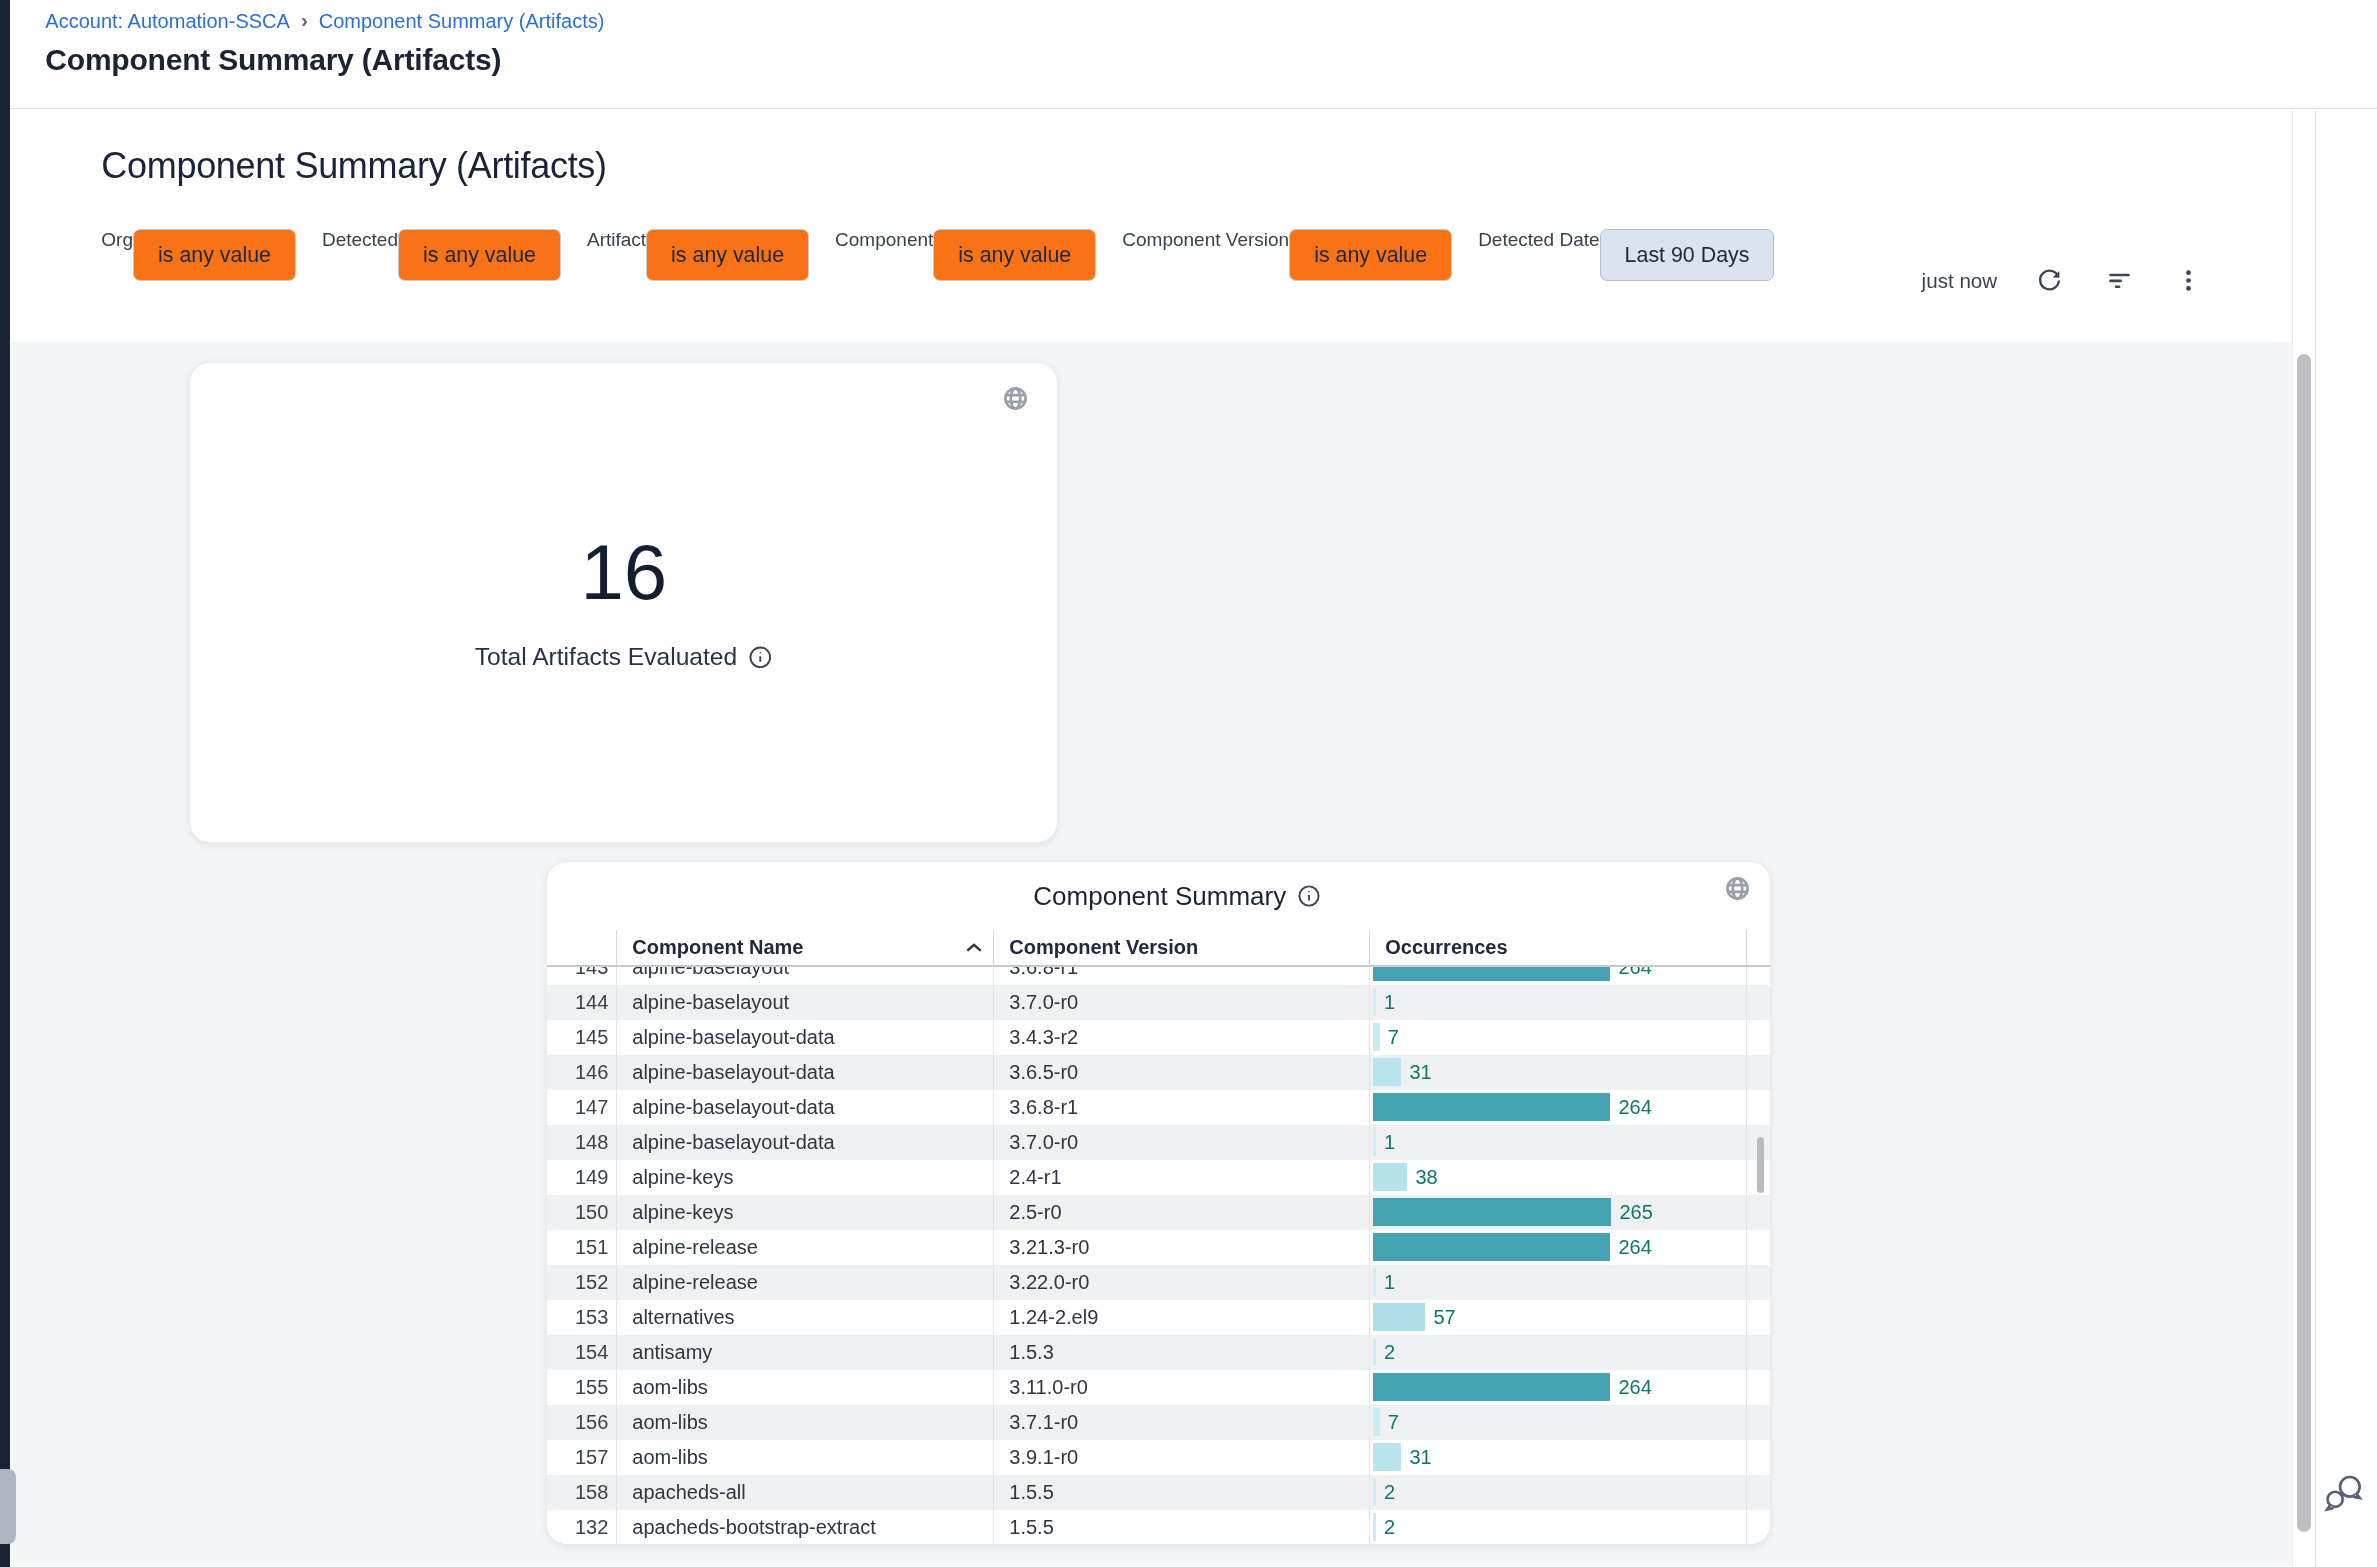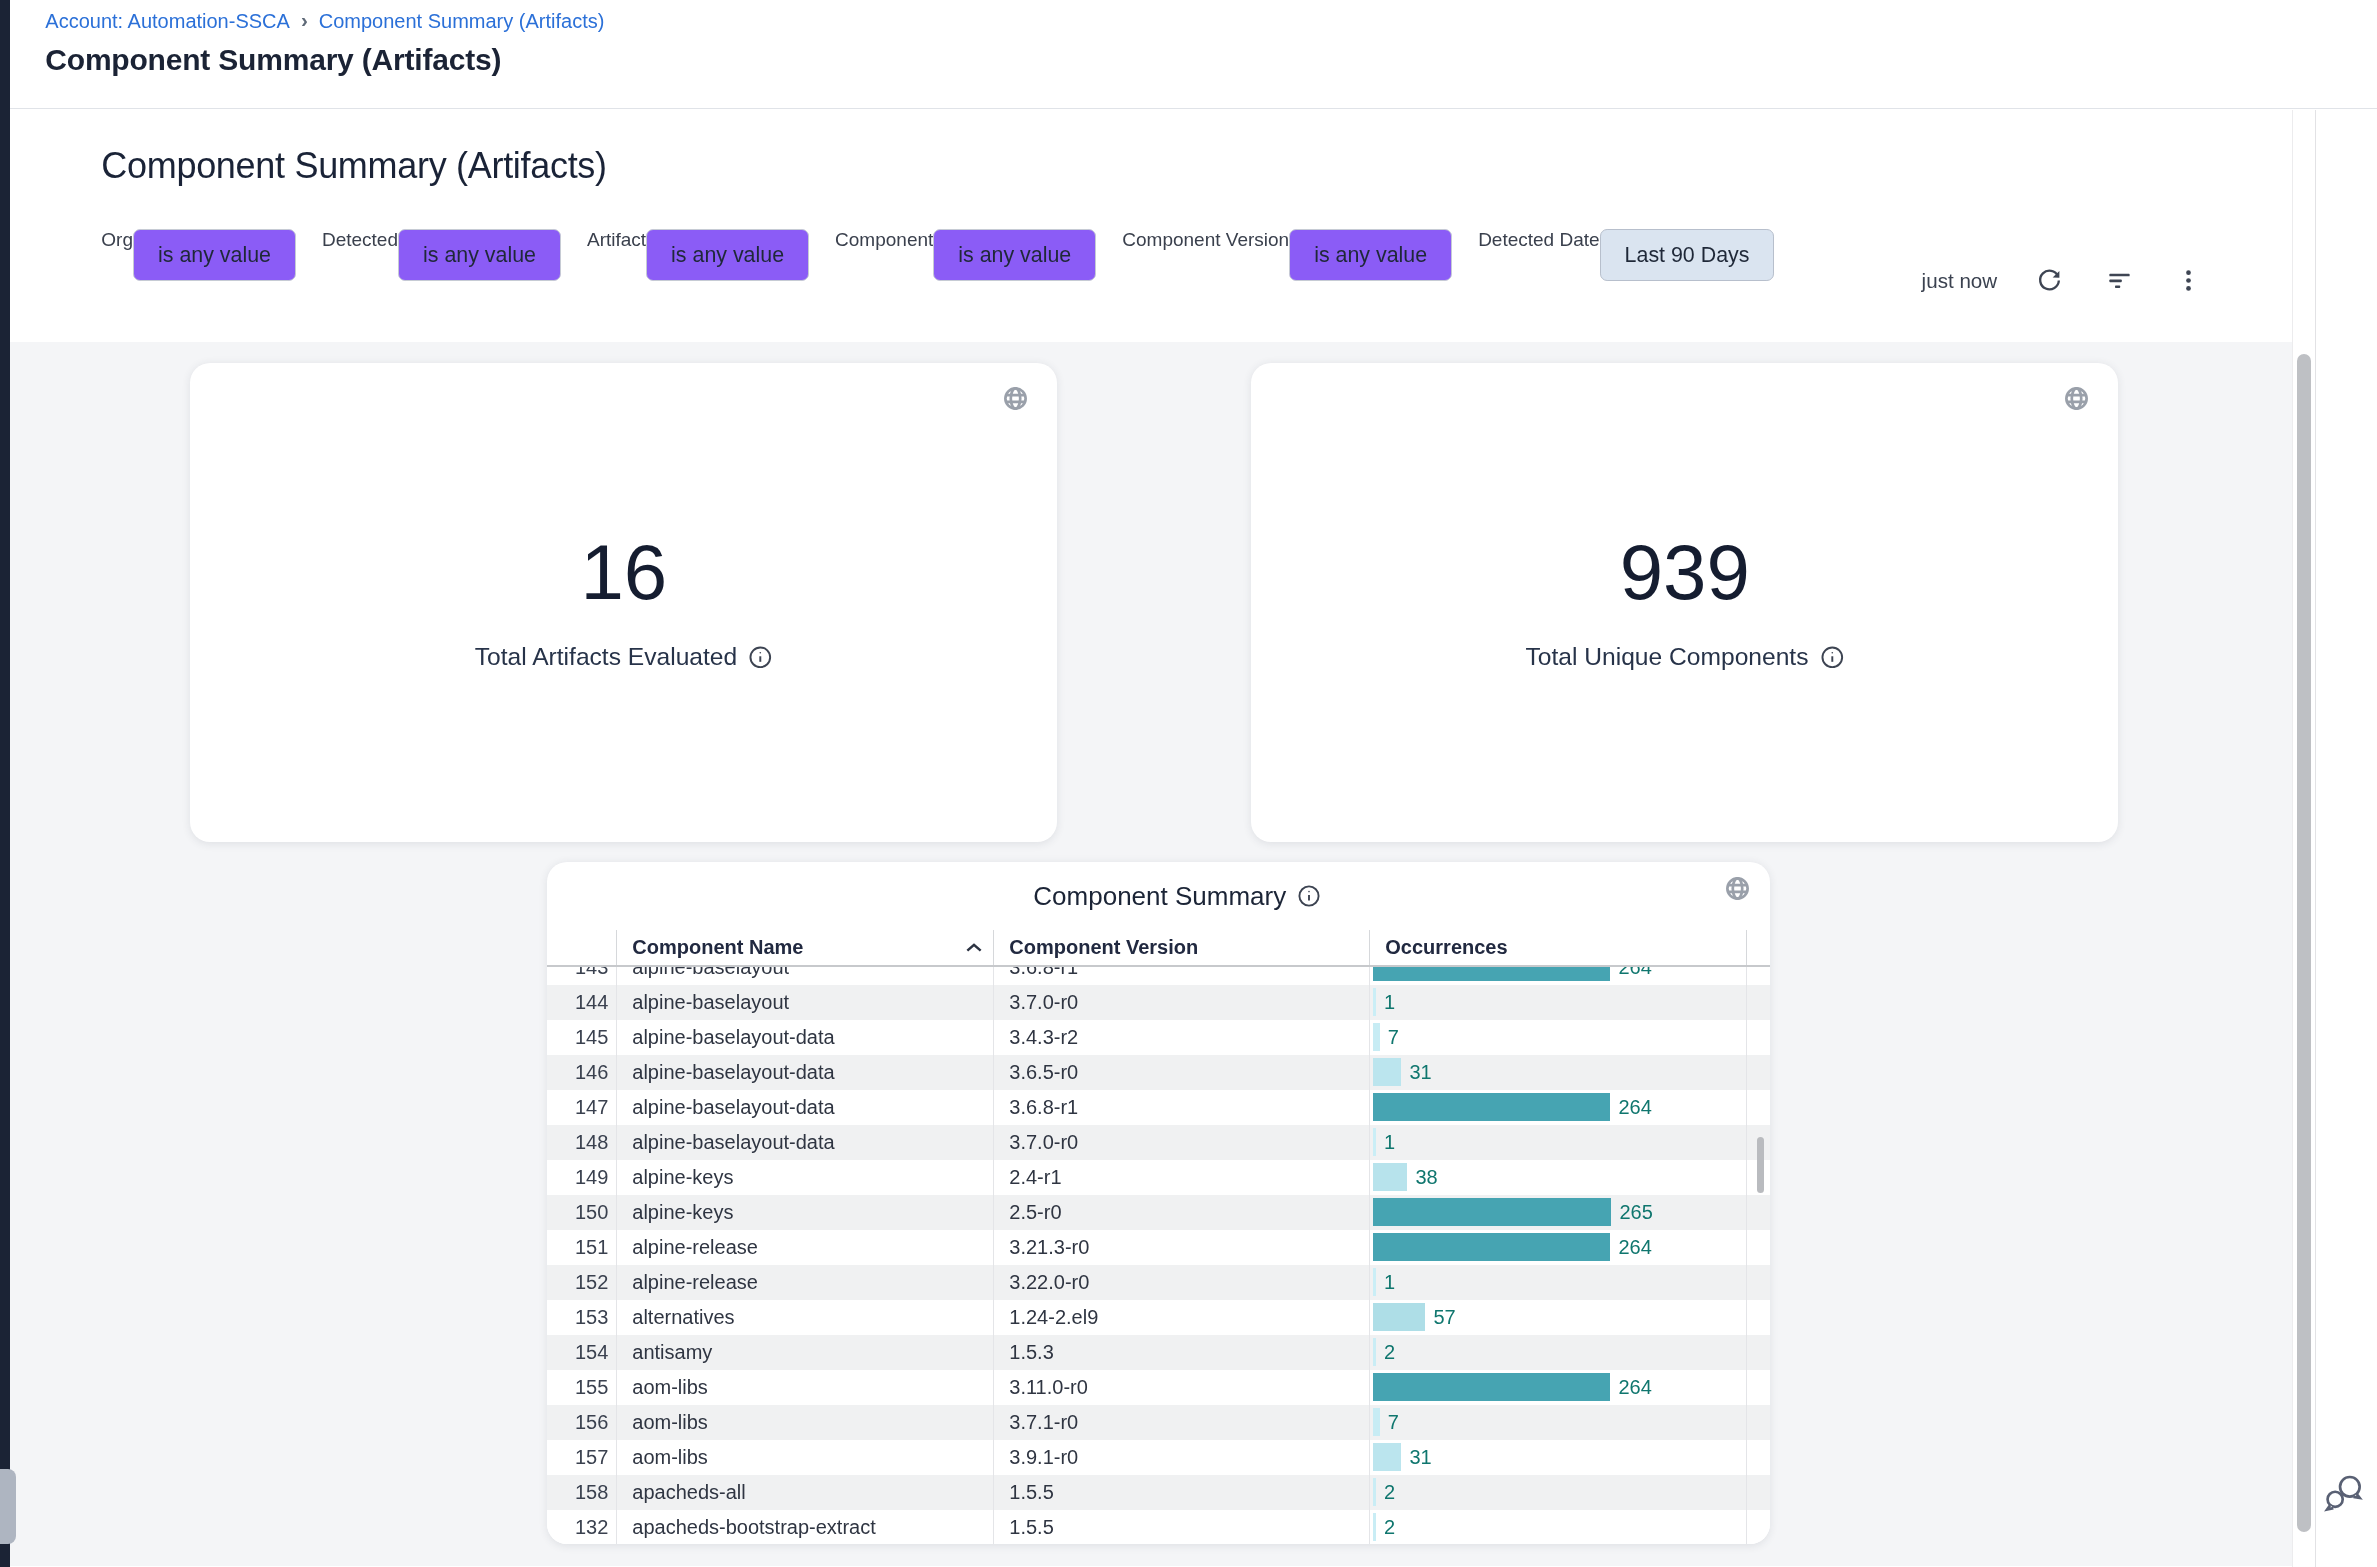--- a/index.html
+++ b/index.html
@@ -22,21 +22,21 @@
   .main{position:absolute;left:10.3px;top:110px;width:2282px;height:1457px;background:#ffffff;}
   .dash-header{position:relative;width:100%;height:232px;background:#ffffff;}
   .dash-title{position:absolute;left:91px;top:35px;margin:0;font-size:36px;font-weight:400;color:#1a2337;letter-spacing:-0.3px;}
   .controls{position:absolute;right:87px;top:154px;display:flex;align-items:center;gap:36px;}
   .refreshed{font-size:20.6px;color:#3b4250;}
   .icon-btn{background:none;border:none;padding:3.2px;cursor:pointer;display:flex;align-items:center;justify-content:center;}
   
   .filters{position:absolute;left:91px;top:119px;display:flex;gap:26px;}
   .filter{display:flex;flex-direction:row;}
   .flabel{font-size:19px;color:#3a404d;margin-bottom:12px;}
-  .fbtn{height:52px;box-sizing:border-box;padding:0 24px;background:#8b5cf6;border:1.6px solid #c6cbd4;border-radius:7.1px;
+  .fbtn{height:52px;box-sizing:border-box;padding:0 24px;background:#f97316;border:1.6px solid #c6cbd4;border-radius:7.1px;
         font-family:inherit;font-size:21.4px;color:#1f2838;cursor:pointer;white-space:nowrap;}
   .fbtn.active{background:#dae4f0;border-color:#b7bfcc;}
   
   .canvas{position:relative;width:100%;height:1224px;background:#f4f5f7;}
   .card{position:absolute;background:#ffffff;border-radius:20px;box-shadow:0 1.6px 8px rgba(40,50,70,0.10);}
   .stat-card{width:867px;height:479px;top:20.6px;display:flex;flex-direction:column;align-items:center;justify-content:center;}
   #stat1{left:180px;} #stat2{left:1241px;}
   .stat-globe{position:absolute;top:22px;right:28.5px;}
   .stat-value{font-size:78px;font-weight:500;color:#151d30;line-height:1;}
   .stat-label-row{margin-top:32px;display:flex;align-items:center;gap:11px;}
@@ -169,40 +169,20 @@
         <span>
           <svg width="24.6" height="24.6" viewBox="0 0 24 24" fill="none" stroke="#3d4452" stroke-width="1.9">
             <circle cx="12" cy="12" r="9.6"></circle>
               <path d="M12 11v5.4"></path>
               <circle cx="12" cy="7.6" r="0.8" fill="#3d4452" stroke="none"></circle>
           </svg>
         </span>
       </div>
     </div>
 
-    <div class="card stat-card" id="stat2">
-      <span class="stat-globe">
-        <svg width="27" height="27" viewBox="0 0 24 24" fill="none" stroke="#9aa0aa" stroke-width="2.4">
-          <circle cx="12" cy="12" r="9"></circle>
-            <ellipse cx="12" cy="12" rx="4.2" ry="9"></ellipse>
-          <path d="M3.6 9h16.8M3.6 15h16.8"></path>
-        </svg>
-      </span>
-      <div class="stat-value">939</div>
-      <div class="stat-label-row">
-        <span class="stat-label">Total Unique Components</span>
-        <span>
-          <svg width="24.6" height="24.6" viewBox="0 0 24 24" fill="none" stroke="#3d4452" stroke-width="1.9">
-            <circle cx="12" cy="12" r="9.6"></circle>
-              <path d="M12 11v5.4"></path>
-              <circle cx="12" cy="7.6" r="0.8" fill="#3d4452" stroke="none"></circle>
-          </svg>
-        </span>
-      </div>
-    </div>
 
     <div class="card table-card">
       <span class="table-globe">
         <svg width="27" height="27" viewBox="0 0 24 24" fill="none" stroke="#9aa0aa" stroke-width="2.4">
           <circle cx="12" cy="12" r="9"></circle>
             <ellipse cx="12" cy="12" rx="4.2" ry="9"></ellipse>
           <path d="M3.6 9h16.8M3.6 15h16.8"></path>
         </svg>
       </span>
       <div class="t-title-row">

